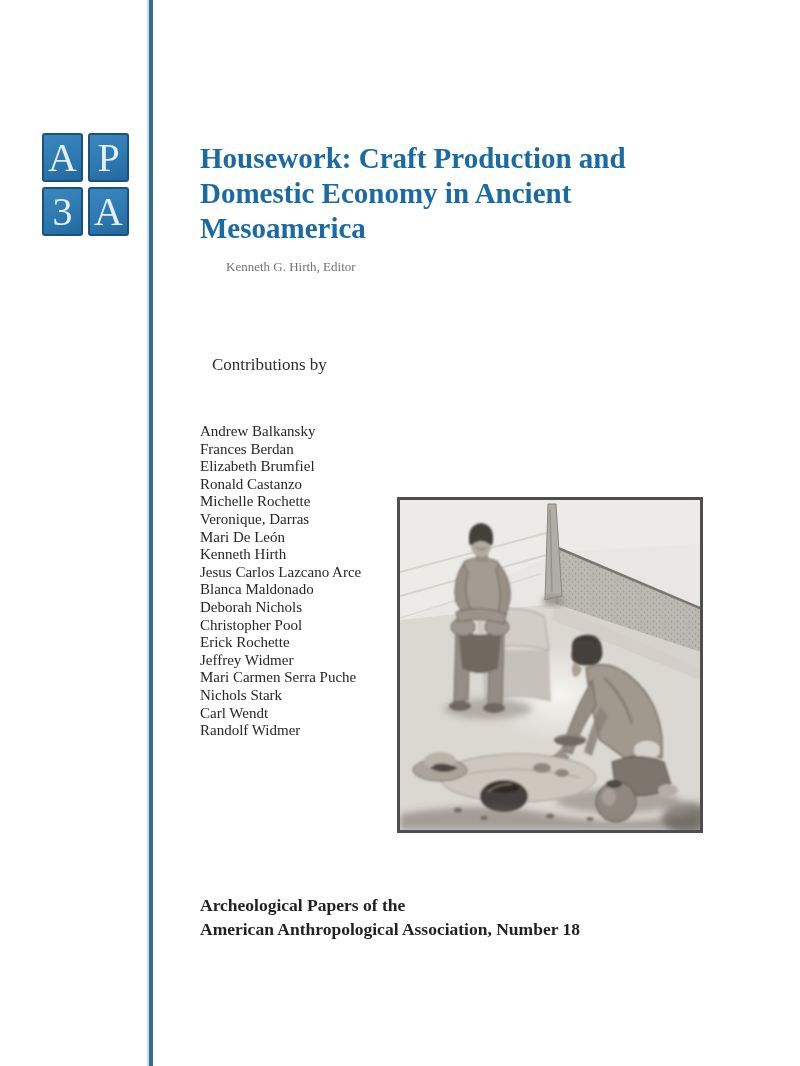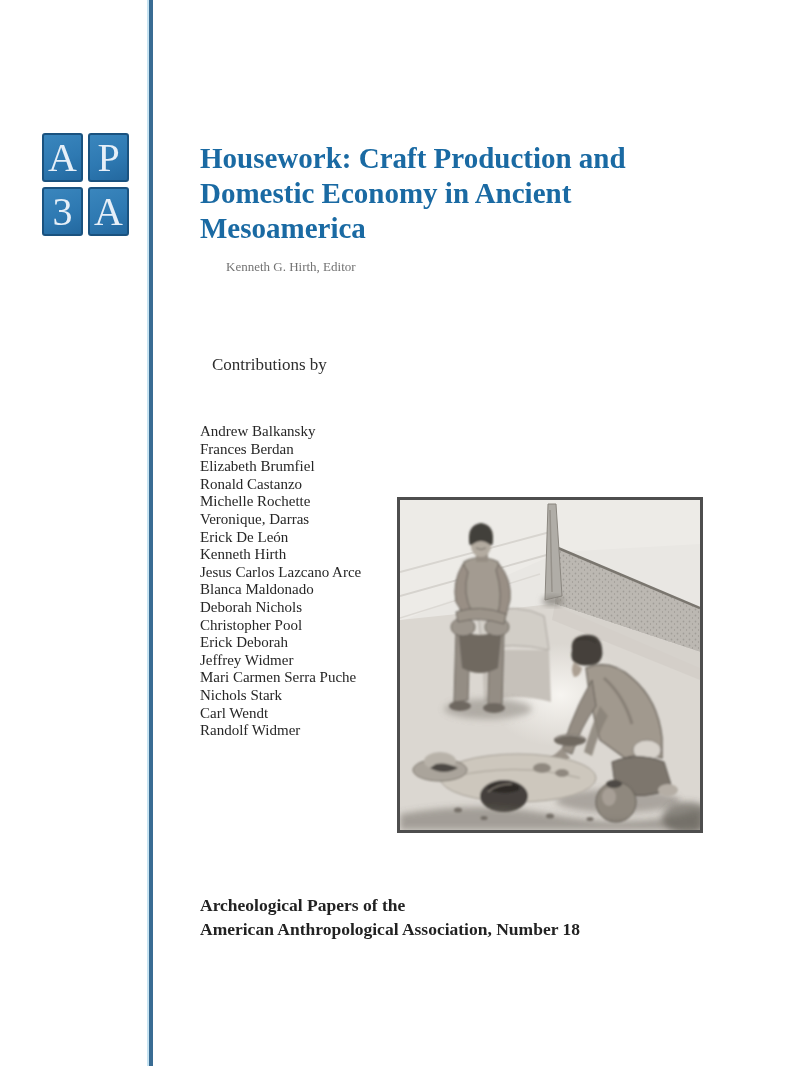--- a/index.html
+++ b/index.html
@@ -78,27 +78,27 @@
 
   <div class="contrib-heading">Contributions by</div>
 
   <div class="contrib-list">
       <div class="contrib-name">Andrew Balkansky</div>
       <div class="contrib-name">Frances Berdan</div>
       <div class="contrib-name">Elizabeth Brumfiel</div>
       <div class="contrib-name">Ronald Castanzo</div>
       <div class="contrib-name">Michelle Rochette</div>
       <div class="contrib-name">Veronique, Darras</div>
-      <div class="contrib-name">Erick De León</div>
+      <div class="contrib-name">Mari De León</div>
       <div class="contrib-name">Kenneth Hirth</div>
       <div class="contrib-name">Jesus Carlos Lazcano Arce</div>
       <div class="contrib-name">Blanca Maldonado</div>
       <div class="contrib-name">Deborah Nichols</div>
       <div class="contrib-name">Christopher Pool</div>
-      <div class="contrib-name">Erick Deborah</div>
+      <div class="contrib-name">Erick Rochette</div>
       <div class="contrib-name">Jeffrey Widmer</div>
       <div class="contrib-name">Mari Carmen Serra Puche</div>
       <div class="contrib-name">Nichols Stark</div>
       <div class="contrib-name">Carl Wendt</div>
       <div class="contrib-name">Randolf Widmer</div>
     </div>
 
   <figure class="illustration" aria-label="grayscale drawing of two figures in a courtyard: one seated on a stone ledge, one kneeling while working with pottery and grinding stones">
     <svg viewBox="0 0 300 330" width="300" height="330" xmlns="http://www.w3.org/2000/svg">
       <defs>

